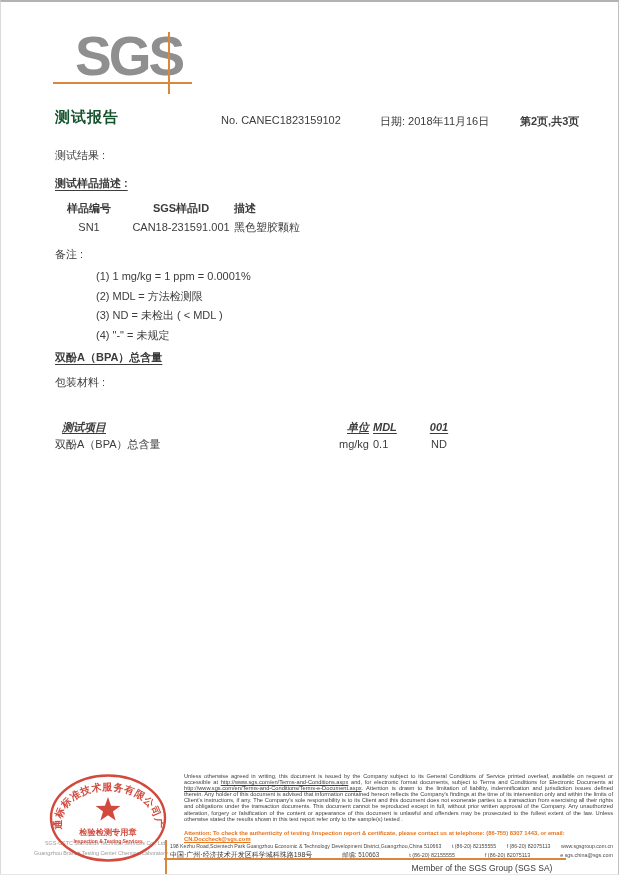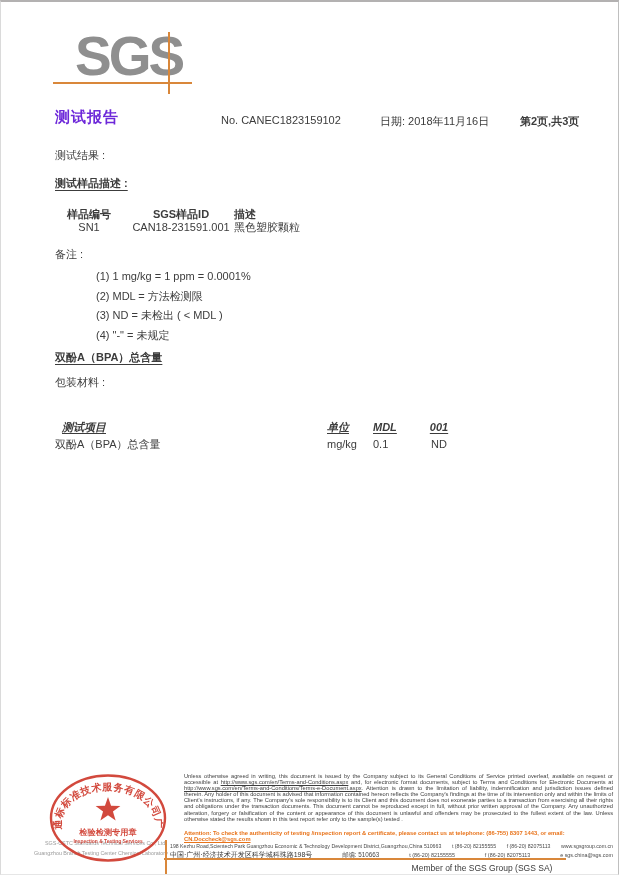--- a/index.html
+++ b/index.html
@@ -7,46 +7,46 @@
     position:relative;width:617px;height:872px;background:#fff;
     border-top:2px solid #b3b1b1;border-left:1px solid #dadada;
     border-right:1px solid #bfbfbf;border-bottom:1px solid #e6e6e6;
     font-family:"Liberation Sans","DejaVu Sans",sans-serif;color:#3c3c3c;overflow:hidden;
   }
   .abs{position:absolute;}
   
   .logo-text{left:74px;top:27px;font-size:55px;font-weight:bold;color:#8f8f8f;letter-spacing:-3px;line-height:1;}
   .logo-hline{left:52px;top:80px;width:139px;height:2px;background:#d9873a;}
   .logo-vline{left:167px;top:30px;width:2px;height:62px;background:#d9873a;}
-  .doc-title{left:54px;top:106px;font-size:15px;font-weight:bold;color:#6d28d9;letter-spacing:1px;}
+  .doc-title{left:54px;top:106px;font-size:15px;font-weight:bold;color:#14532d;letter-spacing:1px;}
   .hdr-info{font-size:11px;color:#3c3c3c;}
   .report-no{left:220px;top:112px;}
   .report-date{left:379px;top:112px;}
   .page-info{left:519px;top:112px;font-weight:bold;}
   
   .t11{font-size:11px;line-height:13px;color:#3c3c3c;}
   .bold{font-weight:bold;}
   .uline{text-decoration:underline;text-underline-offset:3px;}
   .results-label{left:54px;top:147px;}
   .sample-heading{left:54px;top:175px;}
   .sd-c1{left:48px;width:80px;text-align:center;}
   .sd-c2{left:124px;width:112px;text-align:center;}
   .sd-c3{left:233px;}
-  .sd-head{top:206px;text-align:center;}
+  .sd-head{top:200px;text-align:center;}
   .sd-row{top:219px;}
   .remarks-label{left:54px;top:246px;}
   .remarks-list{left:95px;top:265px;line-height:19.6px;}
   .bpa-heading{left:54px;top:349px;}
   .method-label{left:54px;top:374px;}
   .method-text{left:121px;top:374px;width:462px;line-height:20.5px;text-align:justify;}
   .rt-head{top:419px;font-style:italic;}
   .rt-row{top:436px;}
   .rt-item-h{left:61px;}
   .rt-item{left:54px;}
-  .rt-unit{left:326px;width:42px;text-align:left;}
+  .rt-unit{left:326px;width:42px;text-align:right;}
   .rt-mdl{left:372px;width:42px;text-align:left;}
   .rt-001{left:418px;width:40px;text-align:center;}
   .ital{font-style:italic;}
   .uline2{text-decoration:underline;text-underline-offset:2px;}
   
   .company1{left:44px;top:838px;font-size:5.4px;color:#9a9a9a;}
   .company2{left:33px;top:848px;font-size:5.4px;color:#9a9a9a;}
   .stamp{left:45px;top:770px;width:124px;height:92px;opacity:.92;}
   .disclaimer{left:183px;top:771px;width:429px;font-size:5.7px;line-height:6.1px;text-align:justify;color:#3f3f3f;}
   .lnk{text-decoration:underline;}

